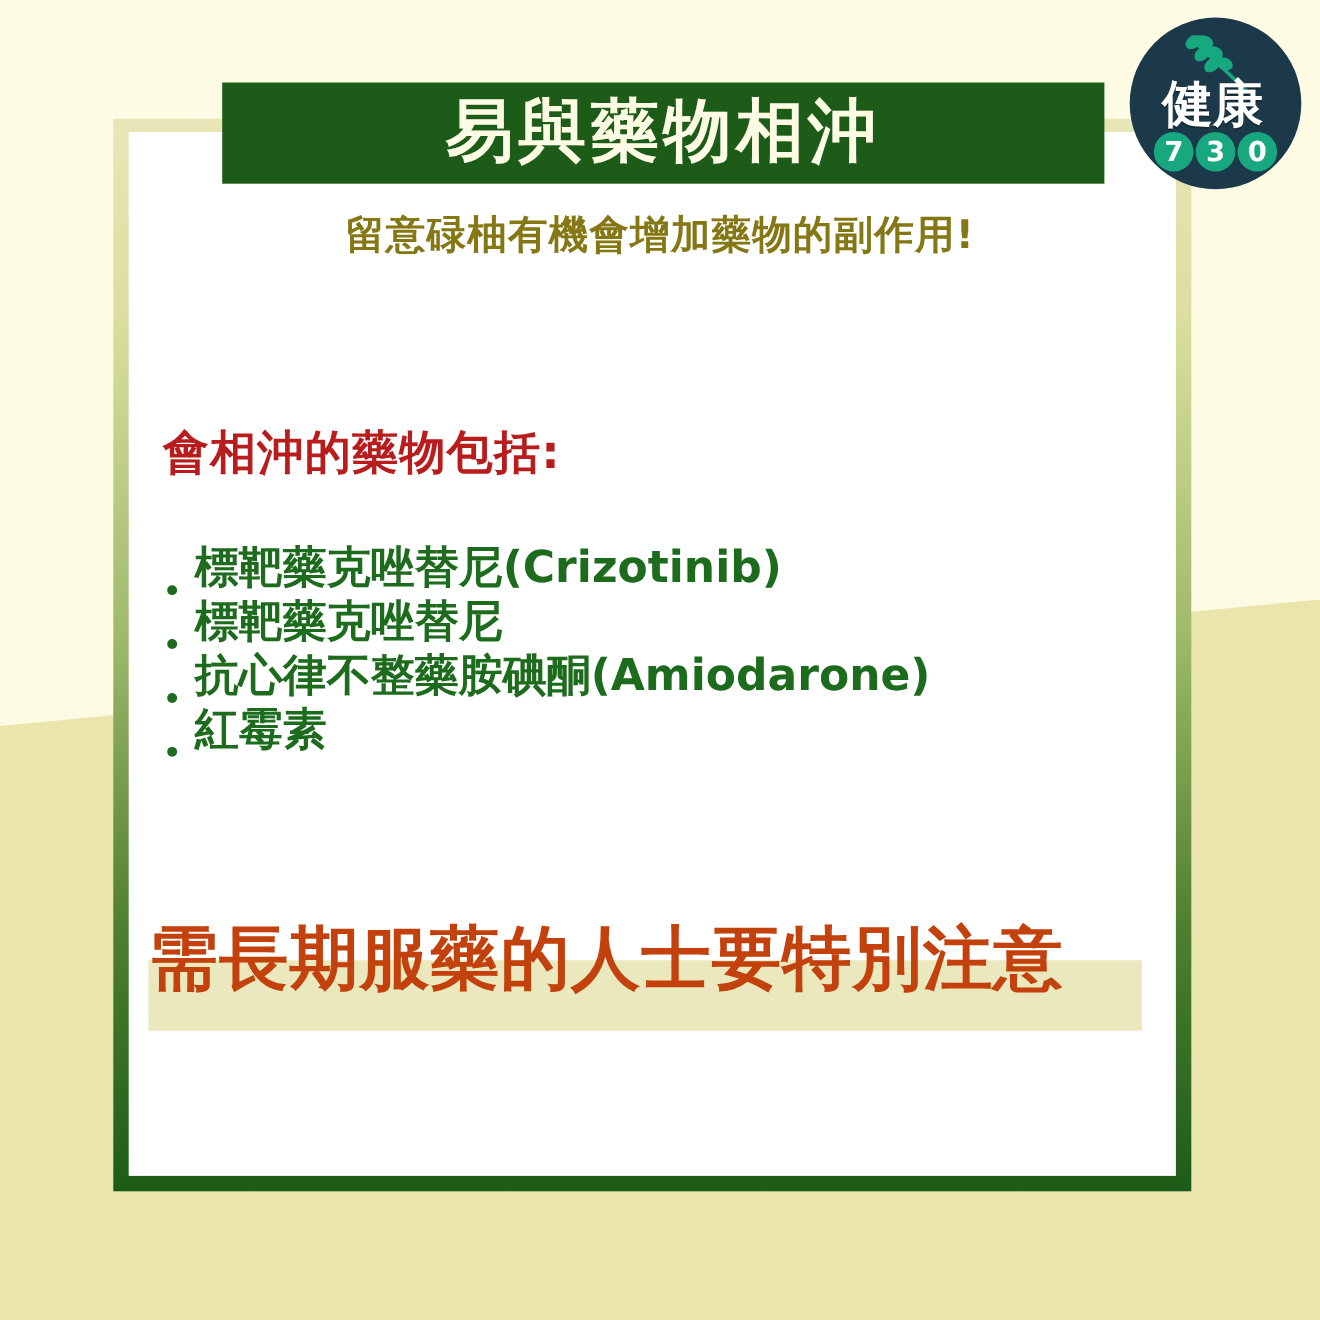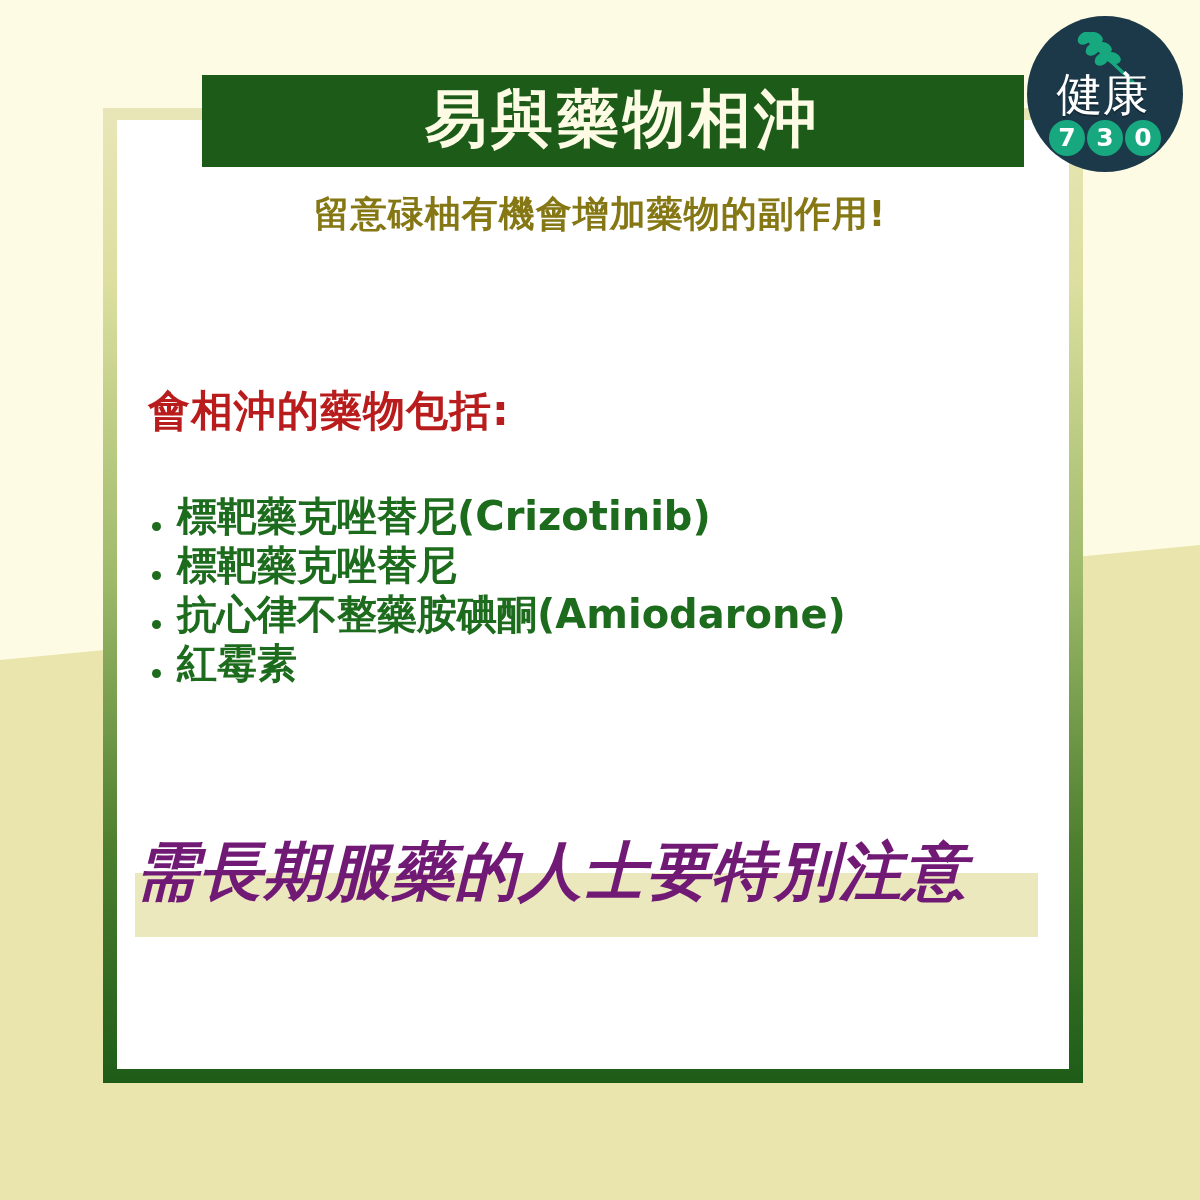--- a/index.html
+++ b/index.html
@@ -31,21 +31,20 @@
     position:absolute;left:14px;top:12px;right:14px;bottom:14px;
     background:#ffffff;
   }
 
   
   #title-banner{
     position:absolute;left:202px;top:75px;width:802px;height:92px;
     background:#1d5c18;
     display:flex;align-items:center;justify-content:center;
     z-index:6;
-    padding-left:20px;
   }
   #title-banner .title-text{
     color:#fdfbe4;
     font-size:62px;line-height:1;
     font-weight:bold;
     letter-spacing:4px;
     white-space:nowrap;
     transform:translateY(-2px);
   }
 
@@ -71,21 +70,21 @@
     font-weight:bold;
     letter-spacing:1px;
     z-index:6;
   }
   #bullet-list{
     position:absolute;left:152px;top:492px;width:880px;
     z-index:6;
     list-style:none;margin:0;padding:0;
   }
   #bullet-list li{
-    display:flex;align-items:center;
+    display:flex;align-items:flex-end;
     color:#1d6b1d;
     font-size:40px;line-height:49px;
     font-weight:bold;
     letter-spacing:0px;
     white-space:nowrap;
   }
   #bullet-list li .dot{
     display:inline-block;
     width:9px;height:9px;border-radius:50%;
     background:#1d6b1d;
@@ -95,47 +94,46 @@
 
   
   #bottom-highlight{
     position:absolute;left:135px;top:873px;width:903px;height:64px;
     background:#ece8bd;
     z-index:5;
   }
   #bottom-line{
     position:absolute;left:135px;top:840px;width:935px;
     z-index:6;
-    color:#701a75;
+    color:#c2410c;
     font-size:63px;line-height:1;
     font-weight:bold;
     letter-spacing:1px;
     white-space:nowrap;
-    font-style:italic;
   }
 
   
   #logo{
     position:absolute;left:1027px;top:16px;width:156px;height:156px;
     z-index:9;
   }
   #logo-circle{
     position:absolute;left:0;top:0;width:156px;height:156px;
     border-radius:50%;
     background:#1b3948;
   }
   #logo-sprig{
     position:absolute;left:44px;top:16px;width:68px;height:52px;
   }
   #logo-word{
     position:absolute;left:0;top:55px;width:151px;
     text-align:center;
     color:#ffffff;
     font-size:46px;line-height:1;
-    font-weight:normal;
+    font-weight:bold;
     letter-spacing:0px;
     white-space:nowrap;
     text-shadow:0 2px 0 rgba(0,0,0,.25);
   }
   #logo-digits{
     position:absolute;left:0;top:104px;width:156px;
     display:flex;align-items:center;justify-content:center;gap:2px;
   }
   #logo-digits .digit{
     width:36px;height:36px;border-radius:50%;

